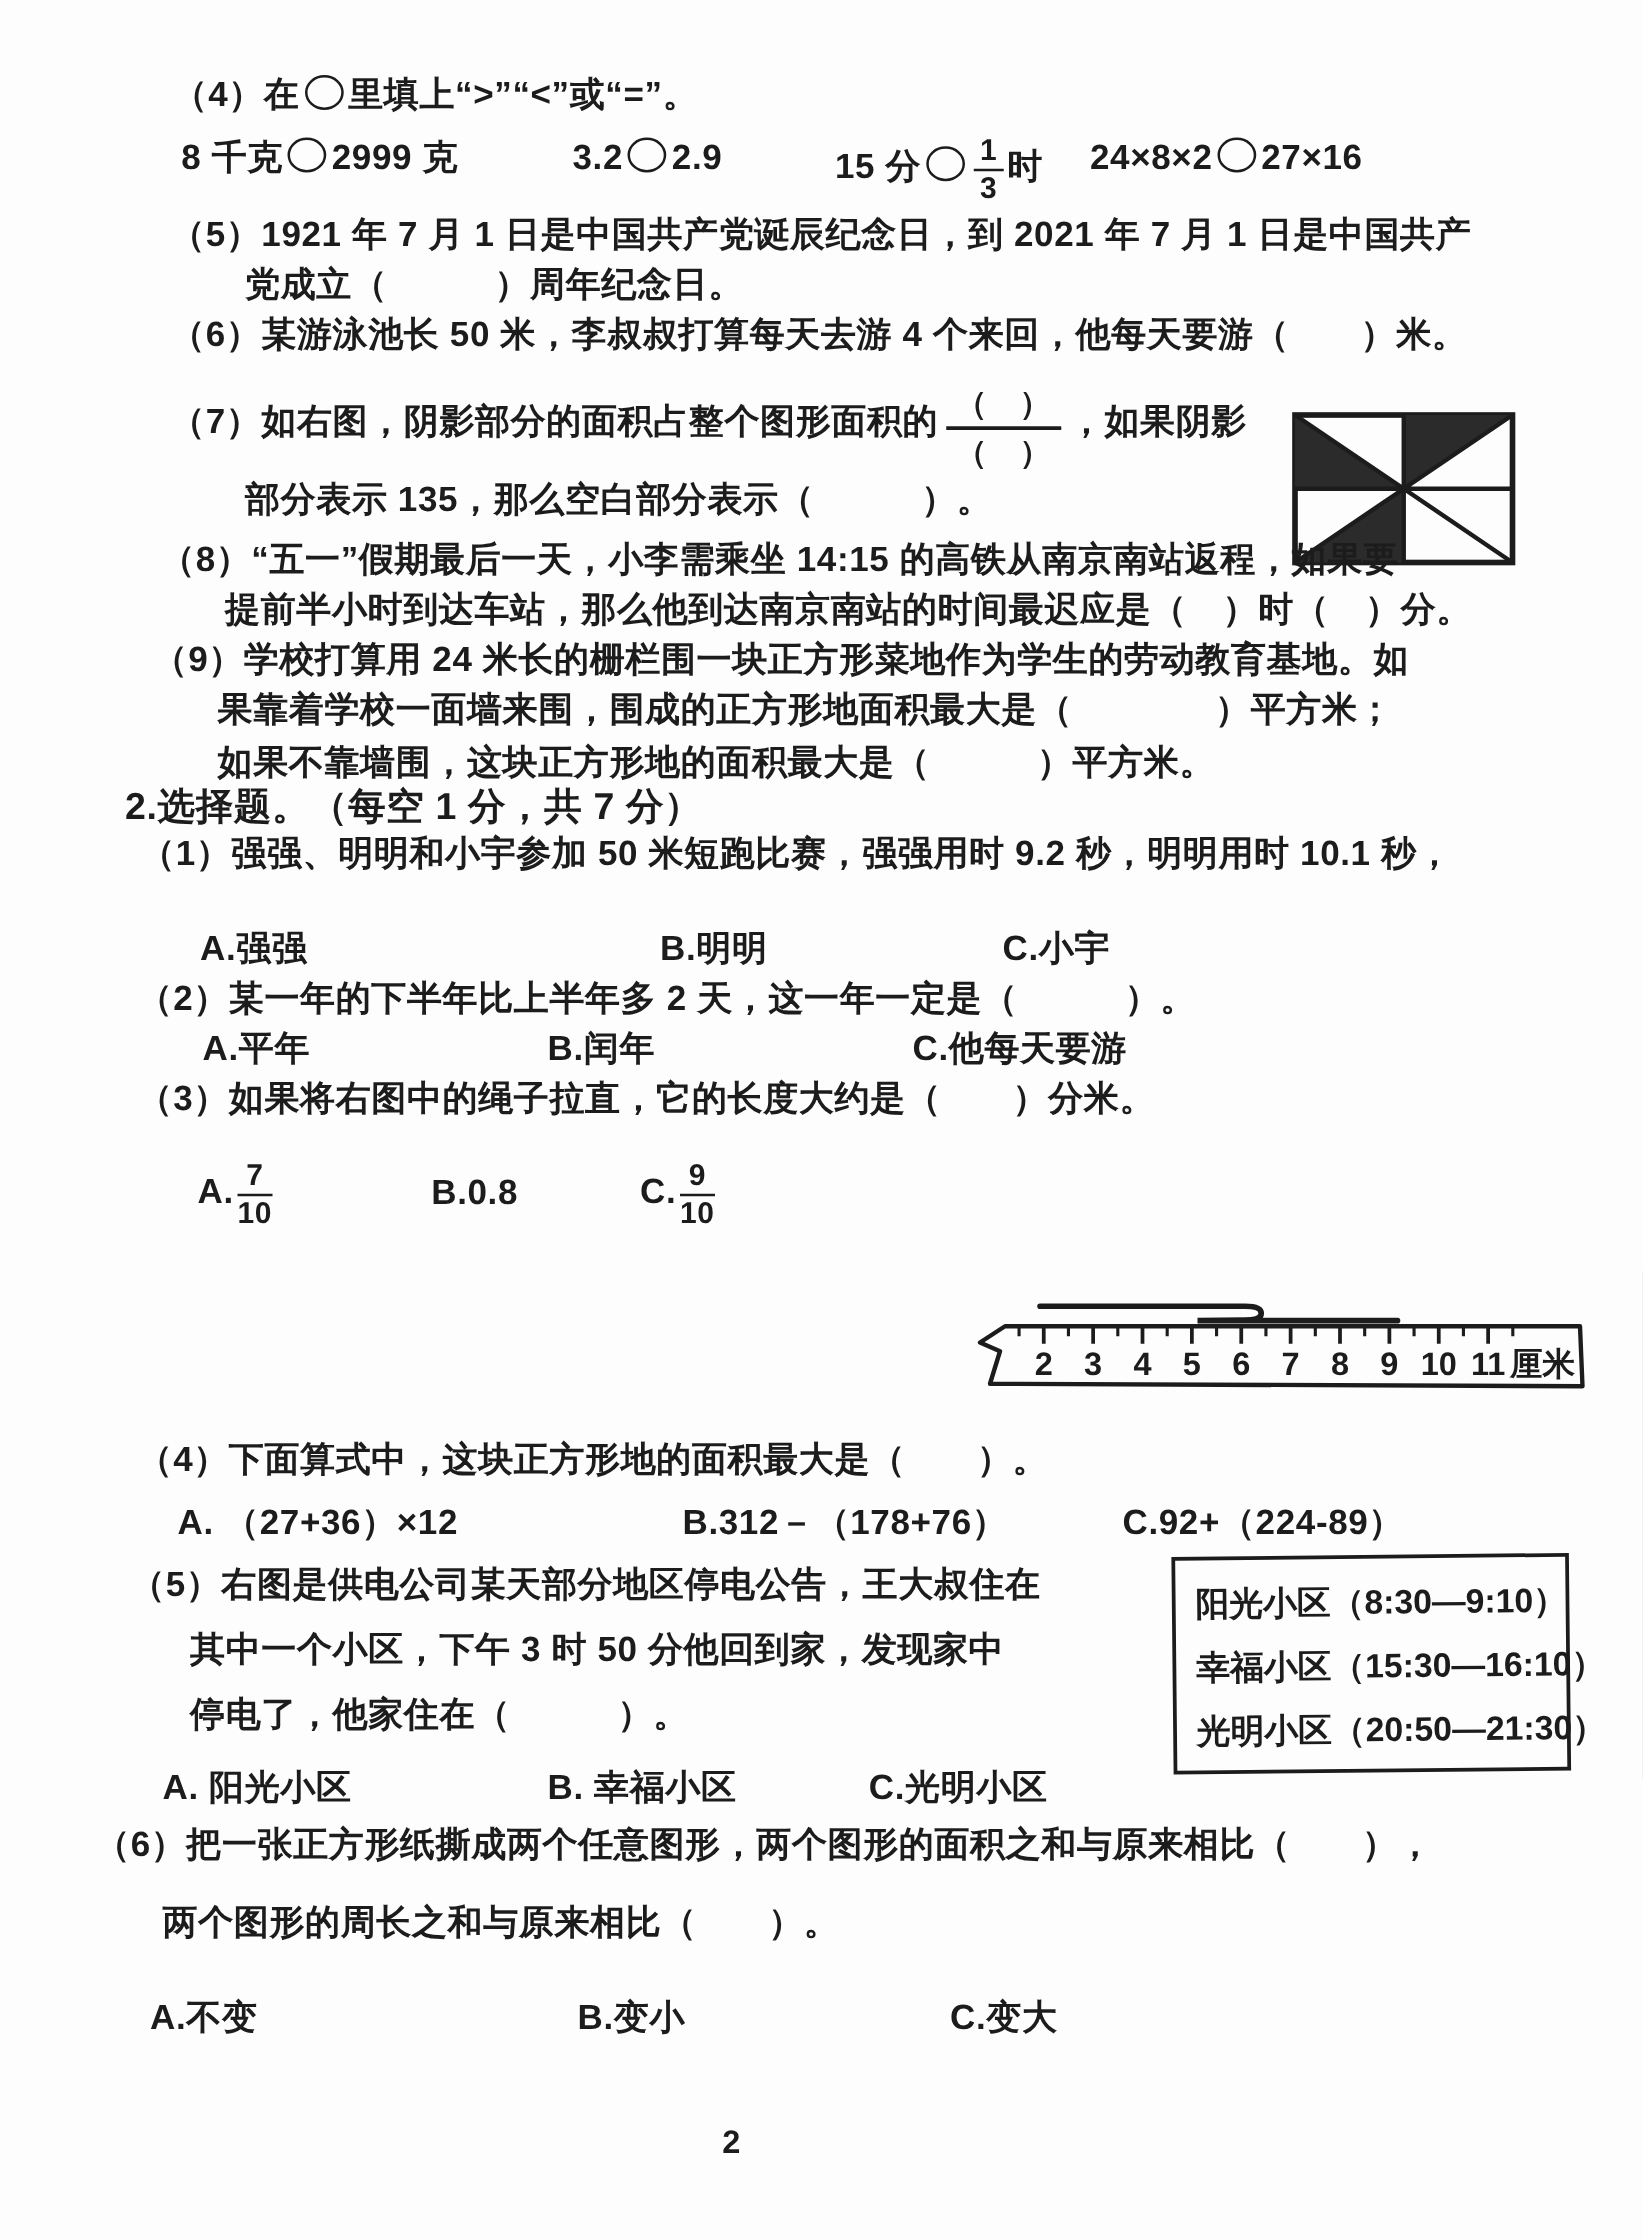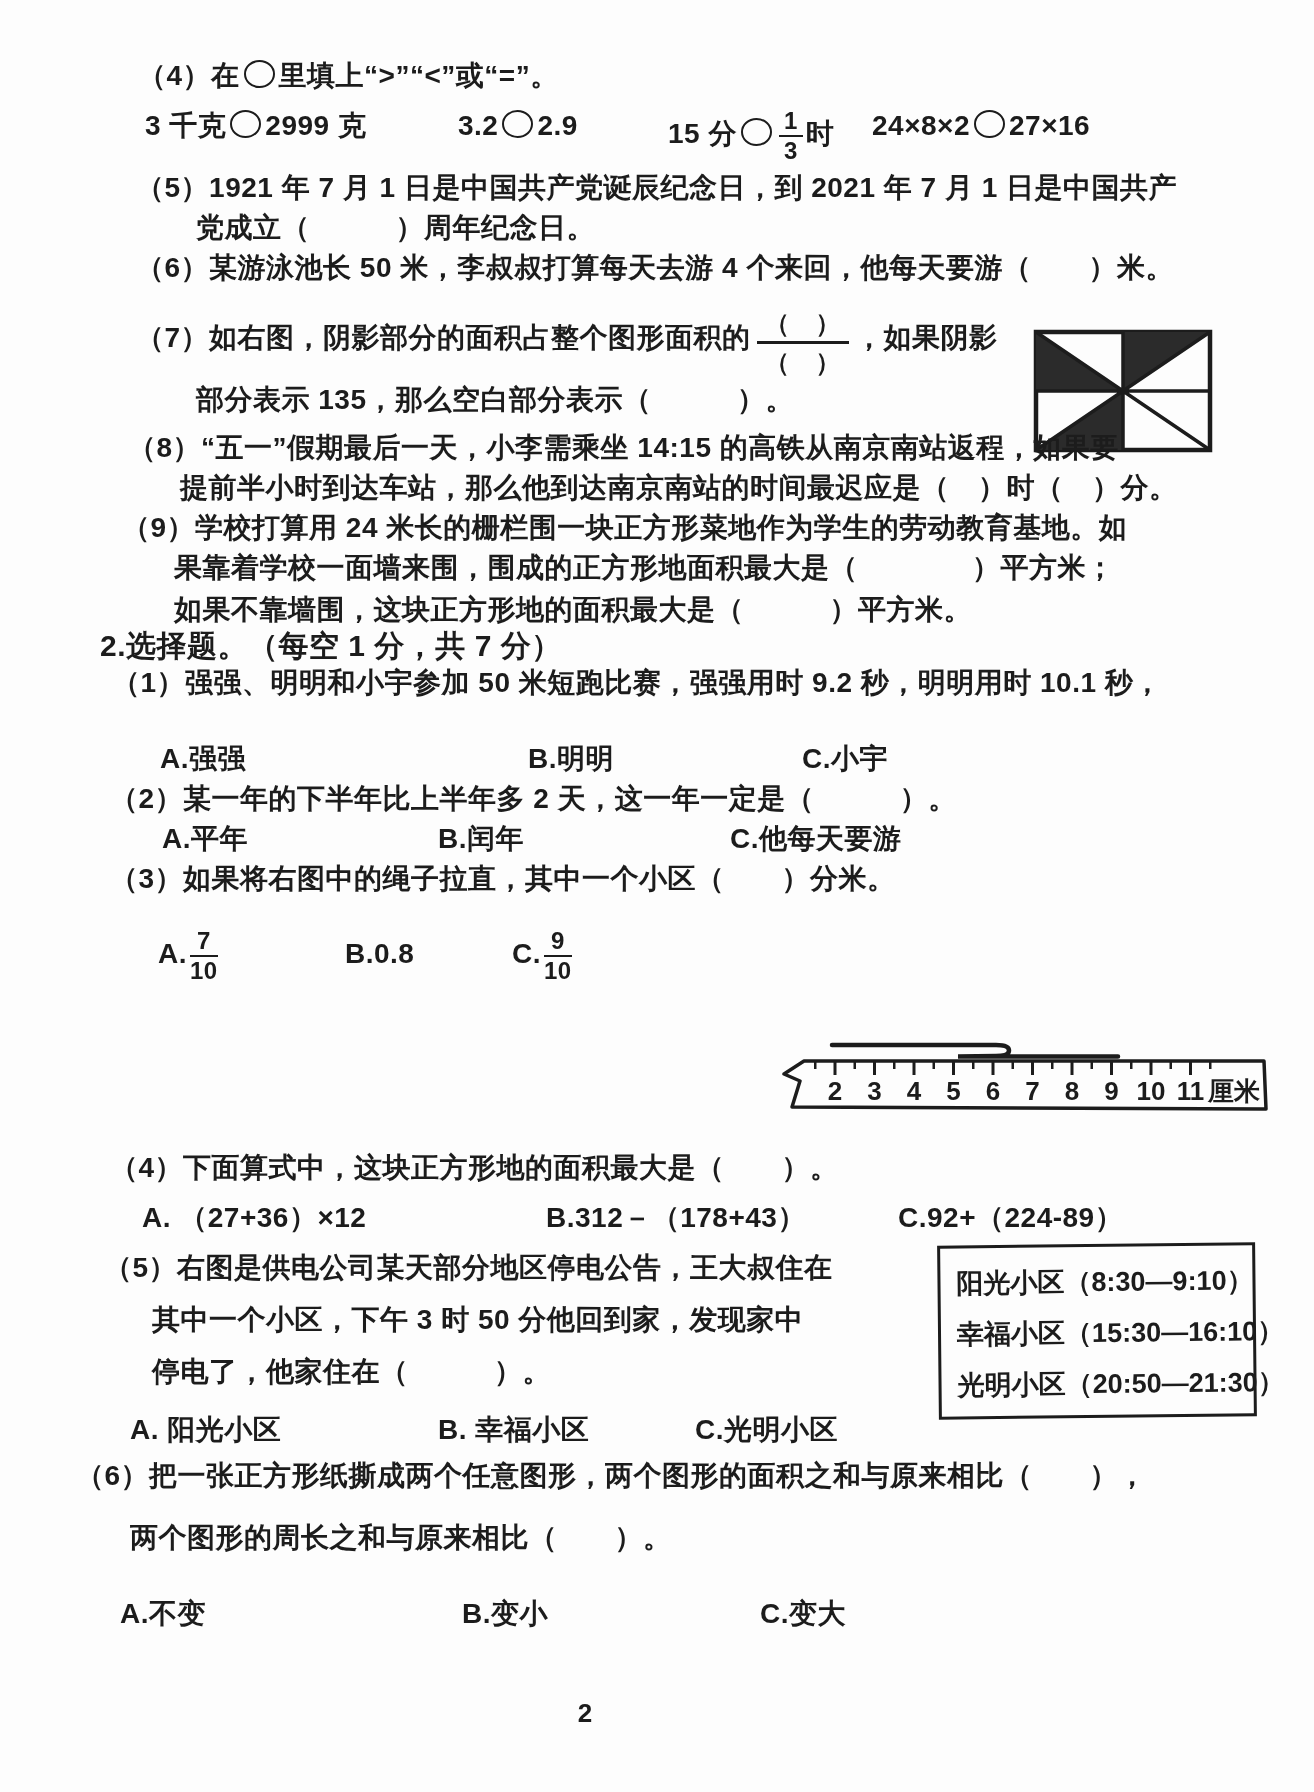--- a/index.html
+++ b/index.html
@@ -73,21 +73,21 @@
 </head>
 <body>
 
 <div id="paper">
 
   <div class="line" style="left:138px;top:58px">
     <span>（4）</span><span>在</span><span class="circ"></span><span>里填上“&gt;”“&lt;”或“=”。</span>
   </div>
 
   <div class="line" style="left:145px;top:108px">
-    <span>3 千克</span><span class="circ"></span><span>2999 克</span>
+    <span>8 千克</span><span class="circ"></span><span>2999 克</span>
   </div>
   <div class="line" style="left:458px;top:108px">
     <span>3.2</span><span class="circ"></span><span>2.9</span>
   </div>
   <div class="line" style="left:668px;top:108px">
     <span>15 分</span><span class="circ"></span><span class="frac"><span class="fnum">1</span><span class="fden">3</span></span><span>时</span>
   </div>
   <div class="line" style="left:872px;top:108px">
     <span>24×8×2</span><span class="circ"></span><span>27×16</span>
   </div>
@@ -147,21 +147,21 @@
   <div class="line" style="left:802px;top:741px"><span>C.小宇</span></div>
 
   <div class="line" style="left:110px;top:781px">
     <span>（2）</span><span>某一年的下半年比上半年多 2 天，这一年一定是（　　　）。</span>
   </div>
   <div class="line" style="left:162px;top:821px"><span>A.平年</span></div>
   <div class="line" style="left:438px;top:821px"><span>B.闰年</span></div>
   <div class="line" style="left:730px;top:821px"><span>C.他每天要游</span></div>
 
   <div class="line" style="left:110px;top:861px">
-    <span>（3）</span><span>如果将右图中的绳子拉直，其中一个小区（　　）分米。</span>
+    <span>（3）</span><span>如果将右图中的绳子拉直，它的长度大约是（　　）分米。</span>
   </div>
   <div class="line" style="left:158px;top:928px">
     <span>A.</span><span class="frac"><span class="fnum">7</span><span class="fden">10</span></span>
   </div>
   <div class="line" style="left:345px;top:936px"><span>B.0.8</span></div>
   <div class="line" style="left:512px;top:928px">
     <span>C.</span><span class="frac"><span class="fnum">9</span><span class="fden">10</span></span>
   </div>
 
   <svg class="figure" style="left:772px;top:1008px" width="505" height="105" viewBox="0 0 505 105">
@@ -185,21 +185,21 @@
       <text x="379" y="92">10</text>
       <text x="418.5" y="92">11</text>
       <text x="462" y="92">厘米</text>
     </g>
   </svg>
 
   <div class="line" style="left:110px;top:1150px">
     <span>（4）</span><span>下面算式中，这块正方形地的面积最大是（　　）。</span>
   </div>
   <div class="line" style="left:142px;top:1200px"><span>A. （27+36）×12</span></div>
-  <div class="line" style="left:546px;top:1200px"><span>B.312－（178+43）</span></div>
+  <div class="line" style="left:546px;top:1200px"><span>B.312－（178+76）</span></div>
   <div class="line" style="left:898px;top:1200px"><span>C.92+（224-89）</span></div>
 
   <div class="line" style="left:104px;top:1250px">
     <span>（5）</span><span>右图是供电公司某天部分地区停电公告，王大叔住在</span>
   </div>
   <div class="line" style="left:152px;top:1302px">
     <span>其中一个小区，下午 3 时 50 分他回到家，发现家中</span>
   </div>
   <div class="line" style="left:152px;top:1354px">
     <span>停电了，他家住在（　　　）。</span>

